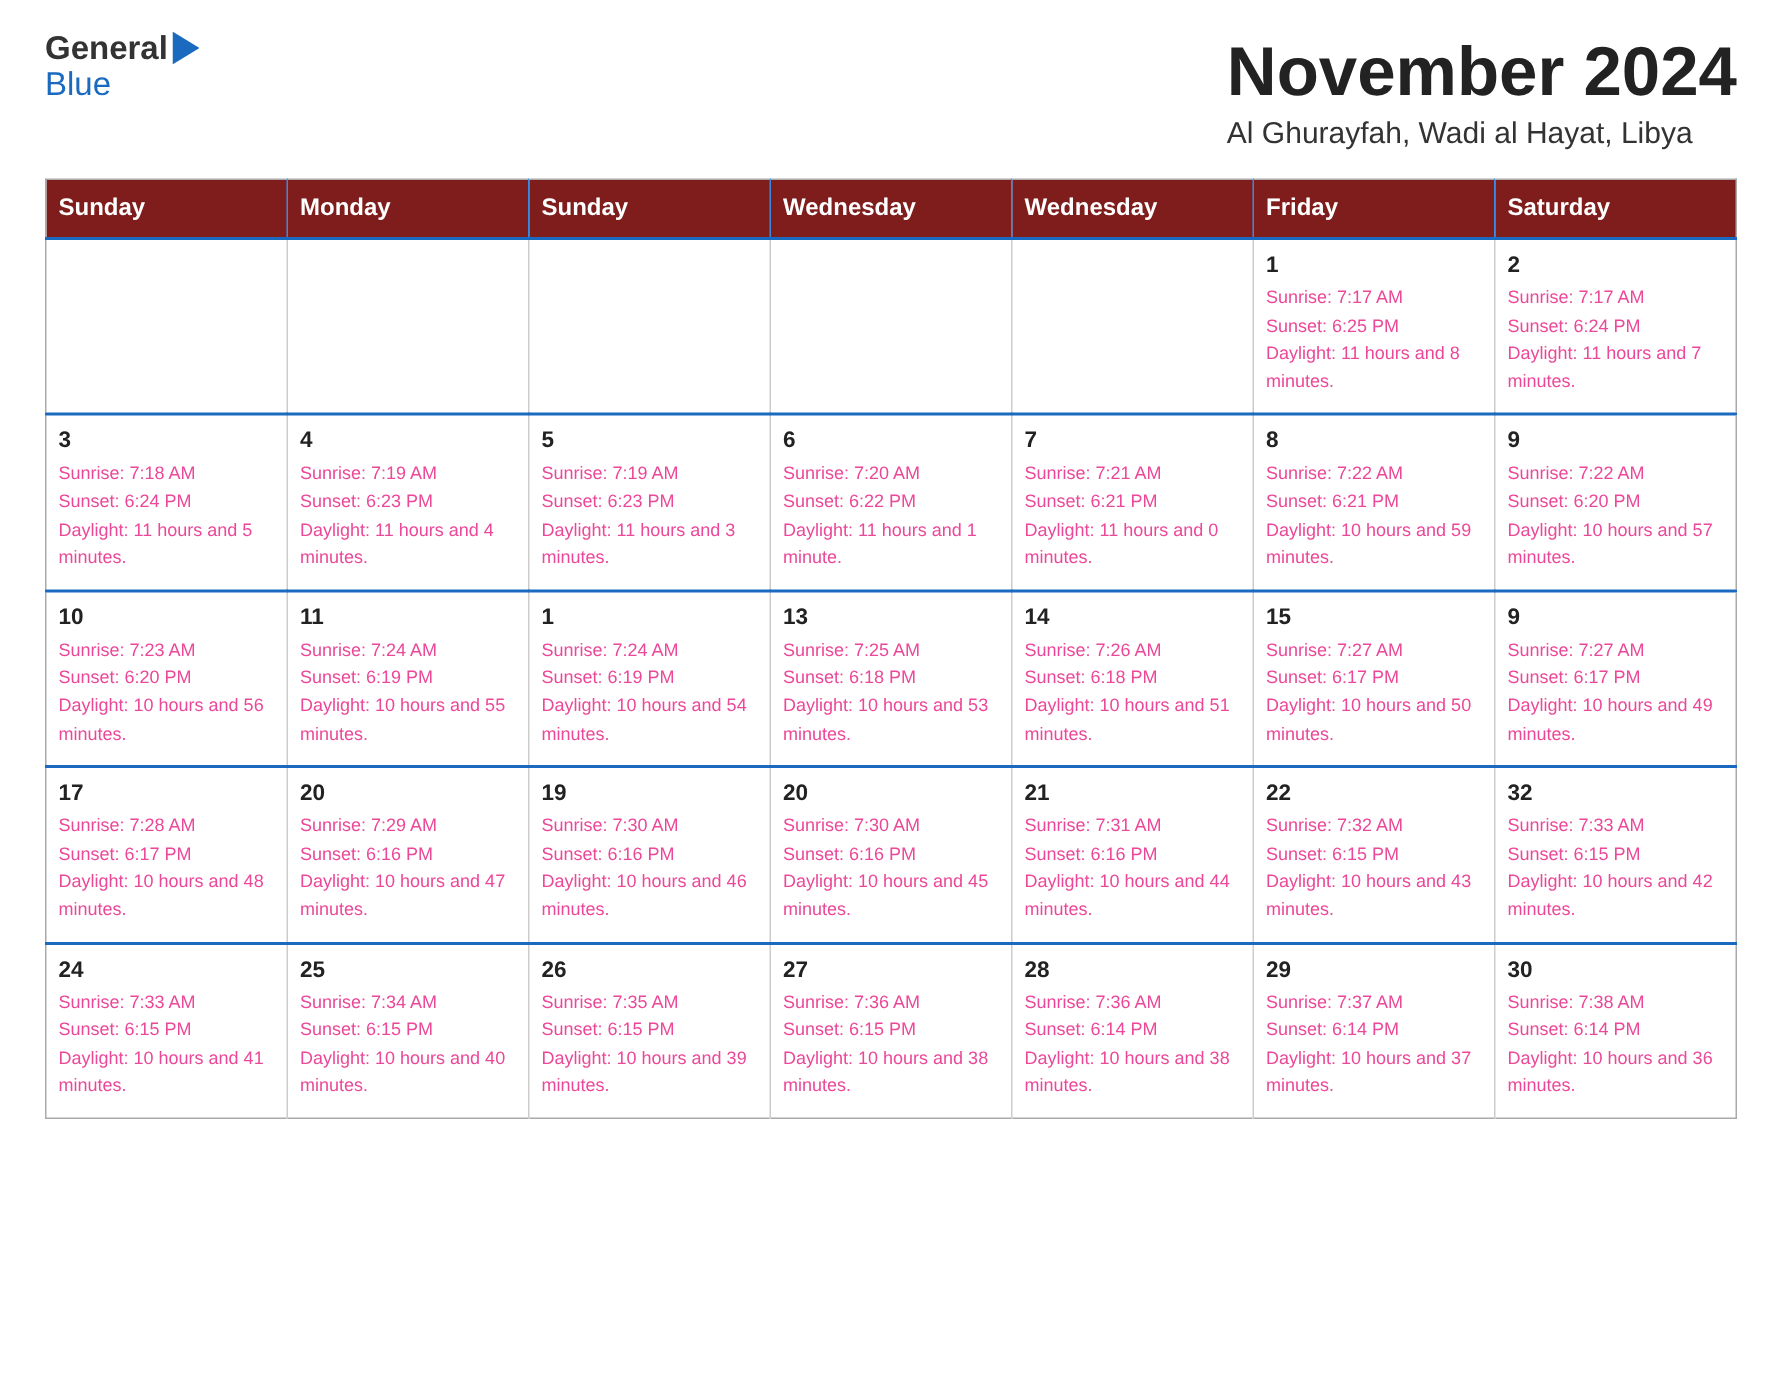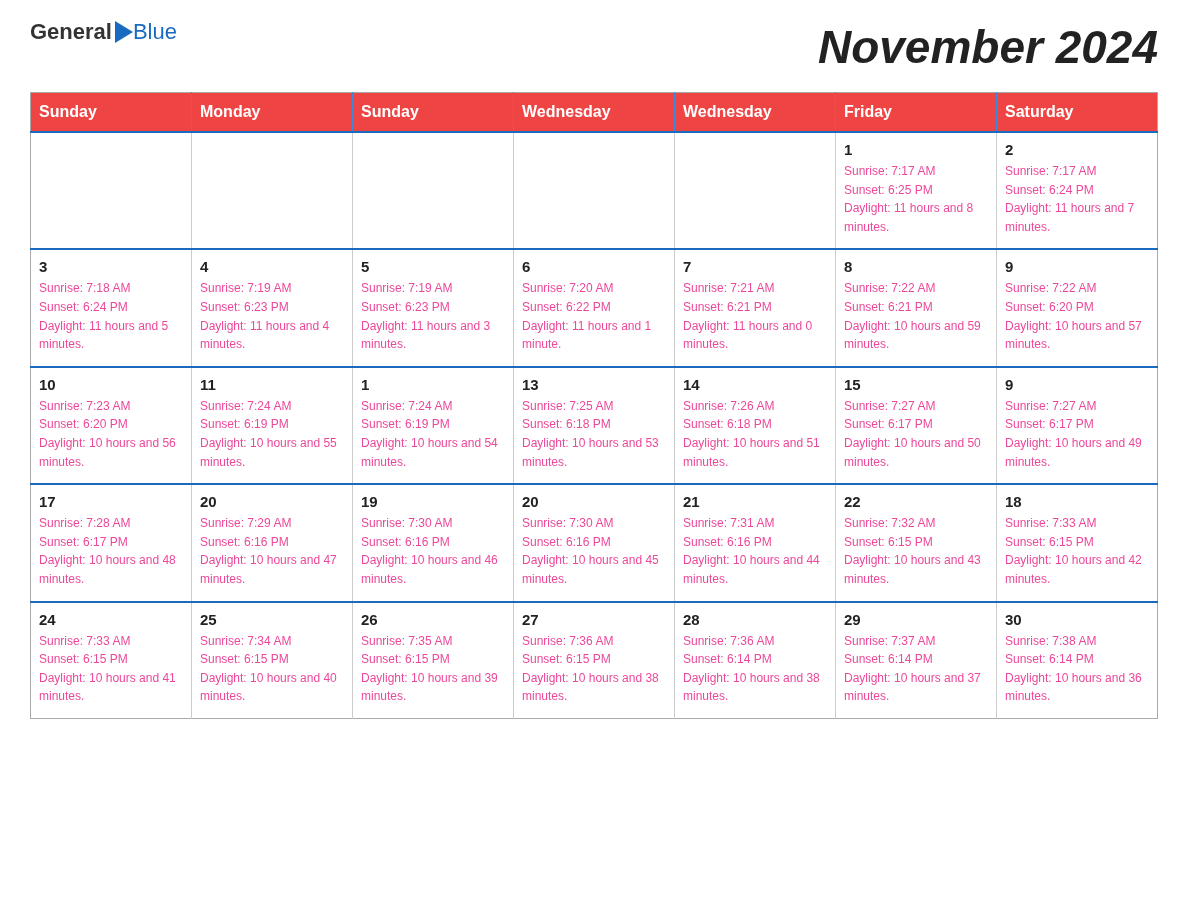--- a/index.html
+++ b/index.html
@@ -24,52 +24,51 @@
       font-weight: bold;
       color: #333;
     }
     .logo-text-blue {
       font-size: 22px;
       font-weight: normal;
       color: #1a6bbf;
     }
     .logo-wrapper {
       display: flex;
-      flex-direction: row;
+      flex-direction: column;
       line-height: 1.1;
     }
     .logo-line1 {
       display: flex;
       align-items: center;
     }
     .logo-line2 {
       display: flex;
       align-items: center;
     }
     .title-block {
       text-align: left;
-      font-style: italic;
     }
     .month-title {
       font-size: 46px;
       font-weight: bold;
       color: #222;
     }
     .location-title {
       font-size: 20px;
       color: #333;
       margin-top: 4px;
     }
     .calendar {
       width: 100%;
       border-collapse: collapse;
       border: 1px solid #aaa;
     }
     .calendar thead tr {
-      background-color: #ef4444;
+      background-color: #7f1d1d;
     }
     .calendar thead th {
       color: #fff;
       font-size: 16px;
       font-weight: bold;
       padding: 10px 8px;
       text-align: left;
       border-right: 1px solid #3a8be0;
       width: 14.28%;
     }
@@ -117,20 +116,21 @@
           <polygon points="0,0 18,11 0,22" fill="#1a6bbf"></polygon>
         </svg>
       </div>
       <div class="logo-line2">
         <span class="logo-text-blue">Blue</span>
       </div>
     </div>
   </div>
   <div class="title-block">
     <div class="month-title">November 2024</div>
+    <div class="location-title">Al Ghurayfah, Wadi al Hayat, Libya</div>
   </div>
 </div>
 
 <table class="calendar">
   <thead>
     <tr>
     <th>Sunday</th>
         <th>Monday</th>
         <th>Sunday</th>
         <th>Wednesday</th>
@@ -234,21 +234,21 @@
         </td>
         <td>
           <div class="day-number">21</div>
           <div class="day-info">Sunrise: 7:31 AM<br>Sunset: 6:16 PM<br>Daylight: 10 hours and 44 minutes.</div>
         </td>
         <td>
           <div class="day-number">22</div>
           <div class="day-info">Sunrise: 7:32 AM<br>Sunset: 6:15 PM<br>Daylight: 10 hours and 43 minutes.</div>
         </td>
         <td>
-          <div class="day-number">18</div>
+          <div class="day-number">32</div>
           <div class="day-info">Sunrise: 7:33 AM<br>Sunset: 6:15 PM<br>Daylight: 10 hours and 42 minutes.</div>
         </td>
       </tr>
       <tr>
         <td>
           <div class="day-number">24</div>
           <div class="day-info">Sunrise: 7:33 AM<br>Sunset: 6:15 PM<br>Daylight: 10 hours and 41 minutes.</div>
         </td>
         <td>
           <div class="day-number">25</div>

